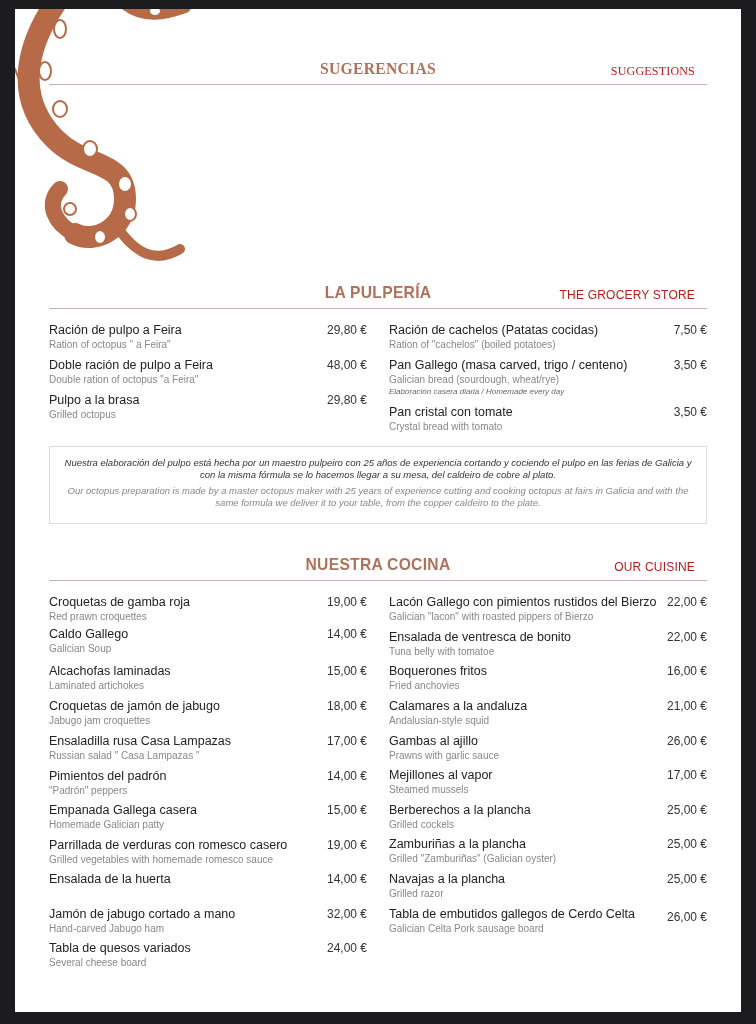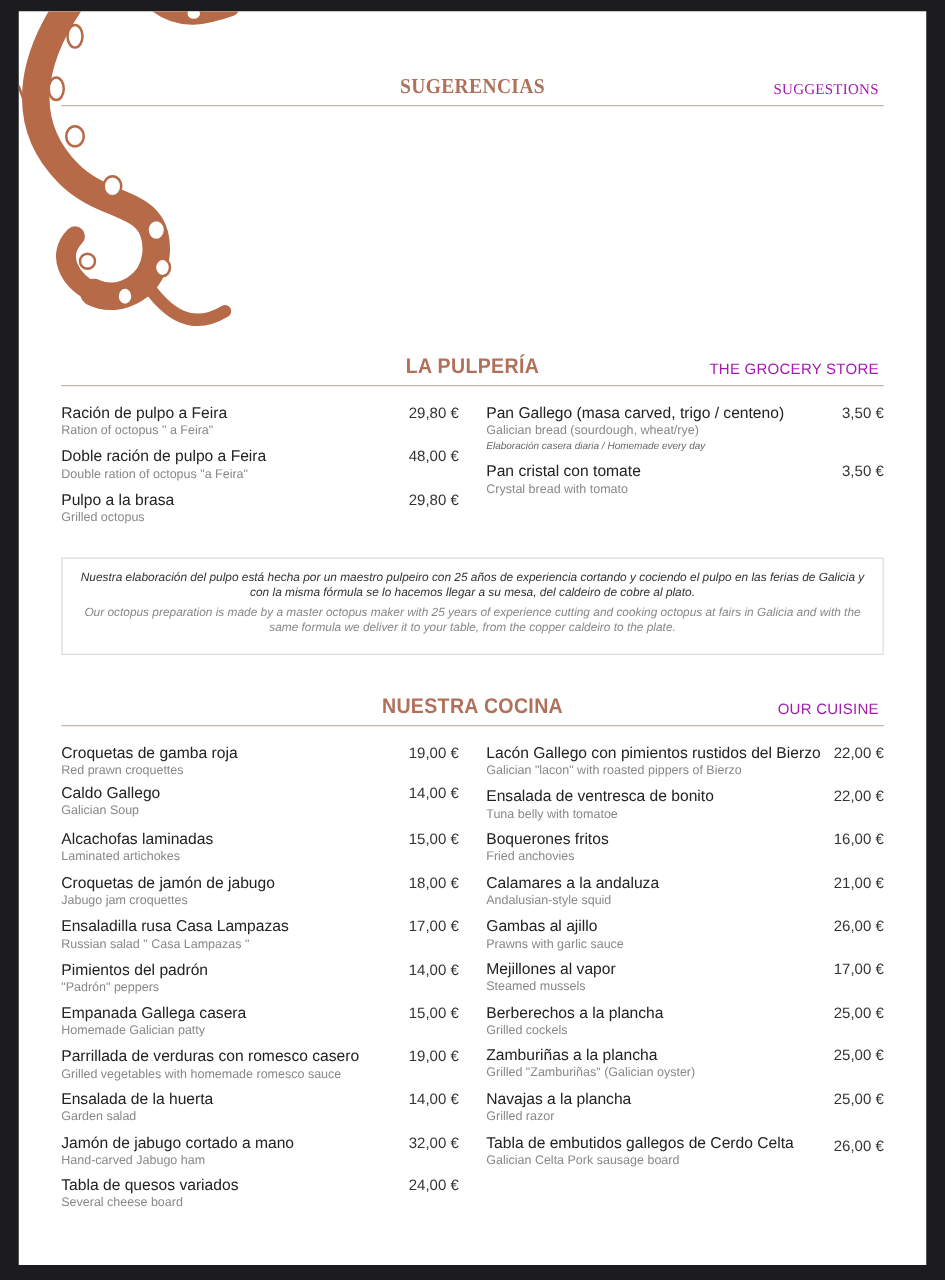--- a/index.html
+++ b/index.html
@@ -12,21 +12,21 @@
     background:#ffffff; overflow:hidden;
   }
   .octopus { position:absolute; left:0; top:0; width:200px; height:290px; }
   .section-header { position:absolute; left:34px; width:658px; height:30px; }
   .section-header .title {
     position:absolute; left:0; right:0; text-align:center; top:0;
     font-weight:bold; font-size:17px; color:#b0715a; letter-spacing:0.3px;
     transform:scaleX(0.92);
   }
   .section-header .subtitle {
-    position:absolute; right:4px; top:5px; font-size:12px; color:#a21caf; letter-spacing:0.2px;
+    position:absolute; right:12px; top:5px; font-size:12px; color:#b91c1c; letter-spacing:0.2px;
   }
   .section-header .rule {
     position:absolute; left:0; right:0; top:25px; height:1px; background:#c7b3ab;
   }
   .col { position:absolute; }
   .item { position:relative; margin-bottom:0; }
   .item .name { font-size:12.5px; color:#222; line-height:16px; white-space:nowrap; }
   .item .desc { font-size:10px; color:#888; line-height:13px; white-space:nowrap; }
   .item .note { font-size:8px; color:#666; font-style:italic; line-height:11px; white-space:nowrap; }
   .item .price { position:absolute; right:0; top:0; font-size:12px; color:#333; line-height:16px; }
@@ -87,20 +87,25 @@
       <div class="price">48,00 €</div>
     </div>
     <div class="item" style="height:35px;">
       <div class="name">Pulpo a la brasa</div>
       <div class="desc">Grilled octopus</div>
       <div class="price">29,80 €</div>
     </div>
   </div>
 
   <div class="col" style="left:374px; top:313px; width:318px;">
+    <div class="item" style="height:35px;">
+      <div class="name">Ración de cachelos (Patatas cocidas)</div>
+      <div class="desc">Ration of "cachelos" (boiled potatoes)</div>
+      <div class="price">7,50 €</div>
+    </div>
     <div class="item" style="height:47px;">
       <div class="name">Pan Gallego (masa carved, trigo / centeno)</div>
       <div class="desc">Galician bread (sourdough, wheat/rye)</div>
       <div class="note">Elaboración casera diaria / Homemade every day</div>
       <div class="price">3,50 €</div>
     </div>
     <div class="item" style="height:35px;">
       <div class="name">Pan cristal con tomate</div>
       <div class="desc">Crystal bread with tomato</div>
       <div class="price">3,50 €</div>
@@ -154,21 +159,20 @@
         <div class="desc">Homemade Galician patty</div>
         <div class="price">15,00 €</div>
       </div>
     <div class="item" style="height:34px;">
         <div class="name">Parrillada de verduras con romesco casero</div>
         <div class="desc">Grilled vegetables with homemade romesco sauce</div>
         <div class="price">19,00 €</div>
       </div>
     <div class="item" style="height:35px;">
         <div class="name">Ensalada de la huerta</div>
-        <div class="desc">Garden salad</div>
         <div class="price">14,00 €</div>
       </div>
     <div class="item" style="height:34px;">
         <div class="name">Jamón de jabugo cortado a mano</div>
         <div class="desc">Hand-carved Jabugo ham</div>
         <div class="price">32,00 €</div>
       </div>
     <div class="item" style="height:34px;">
         <div class="name">Tabla de quesos variados</div>
         <div class="desc">Several cheese board</div>

